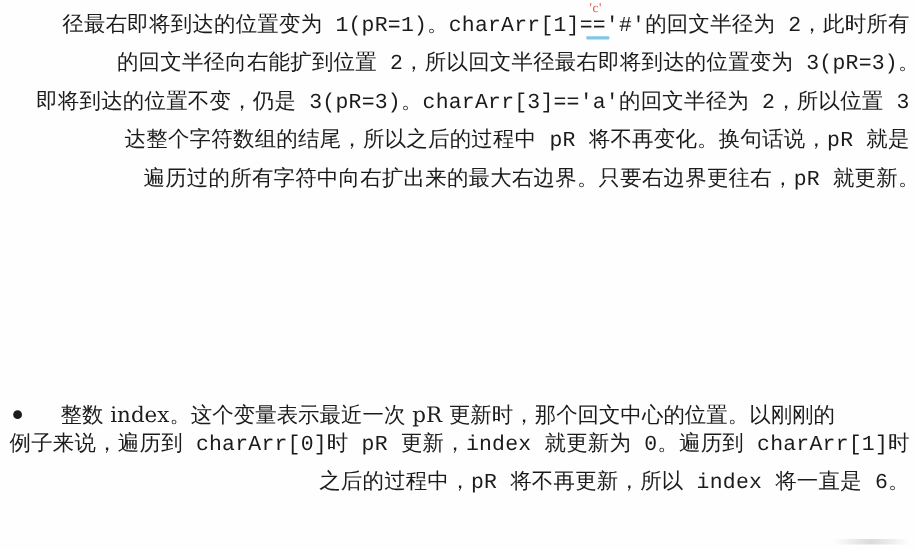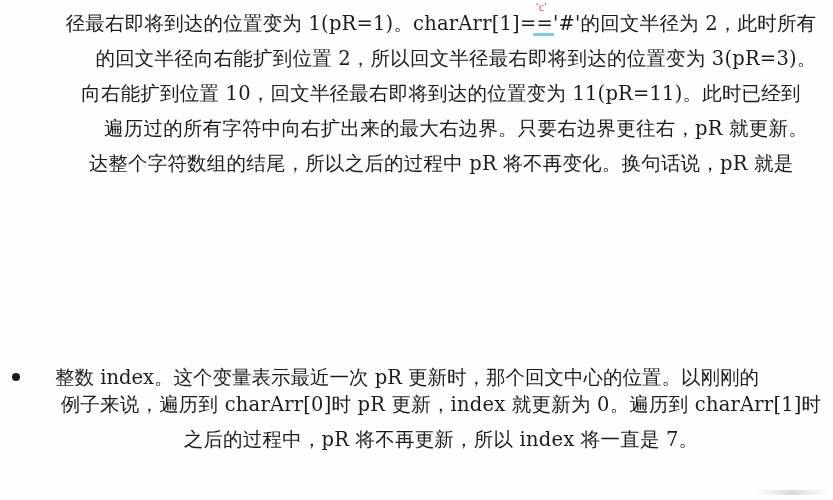--- a/index.html
+++ b/index.html
@@ -33,22 +33,23 @@
     height: 35px;
     line-height: 35px;
     font-size: 19.5px;
     white-space: nowrap;
     letter-spacing: 0.2px;
     position: relative;
   }
   
   .just {
     display: flex;
-    justify-content: center;
+    justify-content: flex-end;
     width: 772px;
+    font-family: Liberation Mono, monospace;
   }
   .just.narrow { width: 700px; }
   .just.narrow2 { width: 672px; }
   .just.narrow3 { width: 760px; margin-left: 21px; }
   .seg { display: inline-block; }
 
   
   .bullet-row {
     position: absolute;
     left: 0px;
@@ -126,58 +127,58 @@
       </span>
     </div>
 
     <div class="line">
       <span class="just narrow3">
         <span class="seg">的回文半径向右能扩到位置 2，所以回文半径最右即将到达的位置变为 3(pR=3)。</span>
       </span>
     </div>
 
 
+    <div class="line">
+      <span class="just">
+        <span class="seg">即将到达的位置不变，仍是 3(pR=3)。charArr[3]=='a'的回文半径为 2，所以位置 3</span>
+      </span>
+    </div>
+
 
 
 
 
     <div class="line">
       <span class="just">
-        <span class="seg">向右能扩到位置 10，回文半径最右即将到达的位置变为 11(pR=11)。此时已经到</span>
+        <span class="seg">达整个字符数组的结尾，所以之后的过程中 pR 将不再变化。换句话说，pR 就是</span>
       </span>
     </div>
 
     <div class="line">
       <span class="just narrow3">
         <span class="seg">遍历过的所有字符中向右扩出来的最大右边界。只要右边界更往右，pR 就更新。</span>
-      </span>
-    </div>
-
-    <div class="line">
-      <span class="just">
-        <span class="seg">达整个字符数组的结尾，所以之后的过程中 pR 将不再变化。换句话说，pR 就是</span>
       </span>
     </div>
 
   </div>
 
   <div class="bullet-row">
     <span class="bullet-dot"></span>
     <span class="bullet-text">整数 index。这个变量表示最近一次 pR 更新时，那个回文中心的位置。以刚刚的</span>
   </div>
 
   <div class="tail-lines">
     <div class="line">
       <span class="just">
         <span class="seg">例子来说，遍历到 charArr[0]时 pR 更新，index 就更新为 0。遍历到 charArr[1]时</span>
       </span>
     </div>
     <div class="line">
       <span class="just narrow2" style="width:auto">
-        <span class="seg">之后的过程中，pR 将不再更新，所以 index 将一直是 7。</span>
+        <span class="seg">之后的过程中，pR 将不再更新，所以 index 将一直是 6。</span>
       </span>
     </div>
   </div>
 
   <div class="annot-c">'c'</div>
   <div class="annot-underline"></div>
 
   <div class="scan-smudge"></div>
 
 </div>

